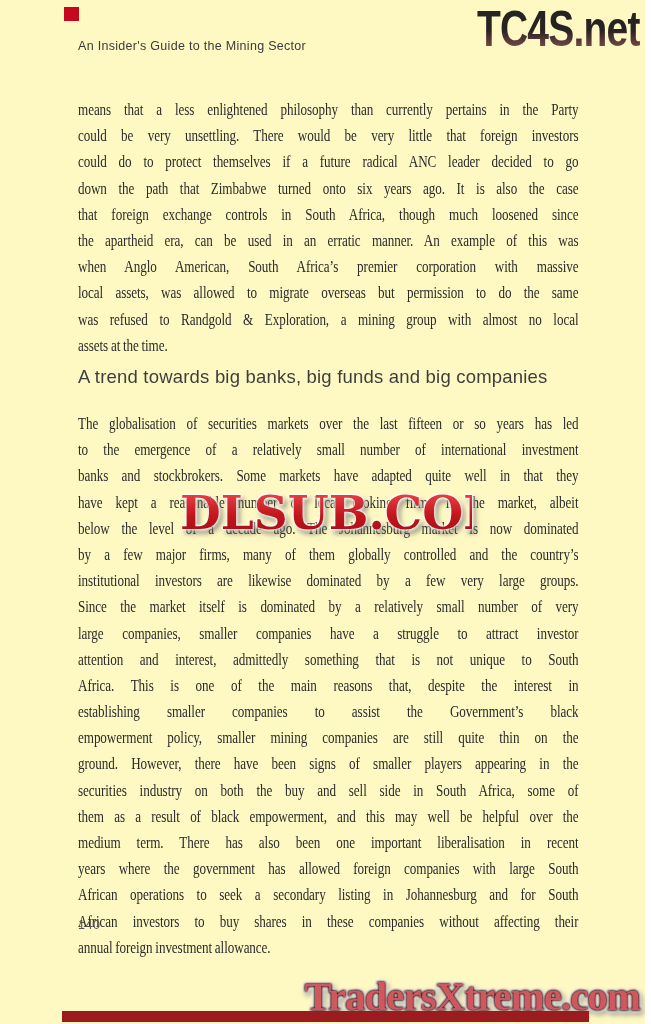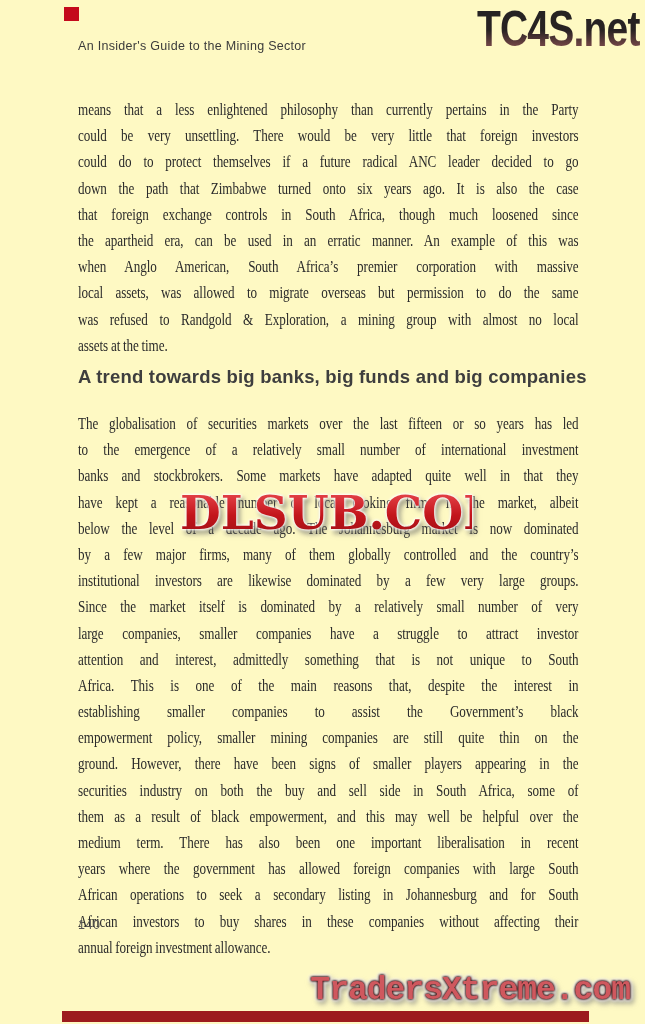--- a/index.html
+++ b/index.html
@@ -39,21 +39,20 @@
   .para1 { top:97px; }
   .para2 { top:411px; }
   .tline { text-align:justify; text-align-last:justify; height:26.2px; overflow:hidden; }
   .tline-last { text-align-last:left; }
 
   .section-heading {
     position:absolute; left:78px; top:366px;
     font-family:"Liberation Sans", sans-serif;
     font-size:18.5px; color:#3e3e3e; letter-spacing:0.2px;
     white-space:nowrap;
-    font-weight:bold;
   }
 
   
   .dlsub-watermark {
     position:absolute; left:180px; top:485px; width:292px;
     text-align:center;
     font-family:"DejaVu Serif", serif; font-weight:bold;
     font-size:47px; letter-spacing:0px; white-space:nowrap;
     background:linear-gradient(180deg,#e8474d 10%,#c3151c 55%,#a00f15 95%);
     -webkit-background-clip:text; background-clip:text; color:transparent;
@@ -61,23 +60,23 @@
            drop-shadow(3px 4px 2px rgba(100,100,100,0.55));
   }
 
   
   .page-number {
     position:absolute; left:78px; top:918px;
     font-family:"Liberation Sans", sans-serif;
     font-size:12.5px; color:#555555; letter-spacing:0.5px;
   }
   .tradersxtreme-logo {
-    position:absolute; right:15px; top:972px;
-    font-family:Liberation Mono, monospace; font-weight:bold;
-    font-size:33px; letter-spacing:-1px; white-space:nowrap;
+    position:absolute; right:5px; top:972px;
+    font-family:Liberation Serif, serif; font-weight:bold;
+    font-size:41px; letter-spacing:-1px; white-space:nowrap;
     color:#cf585e;
     filter:drop-shadow(0 0 1px #331111) drop-shadow(0 0 1px #331111)
            drop-shadow(0 0 1.5px #ffffff) drop-shadow(0 0 1px #ffffff)
            drop-shadow(2px 3px 2px rgba(120,120,120,0.6));
   }
   .footer-bar { position:absolute; left:62px; top:1011px; width:527px; height:11px; }
 </style>
 </head>
 <body>
 

